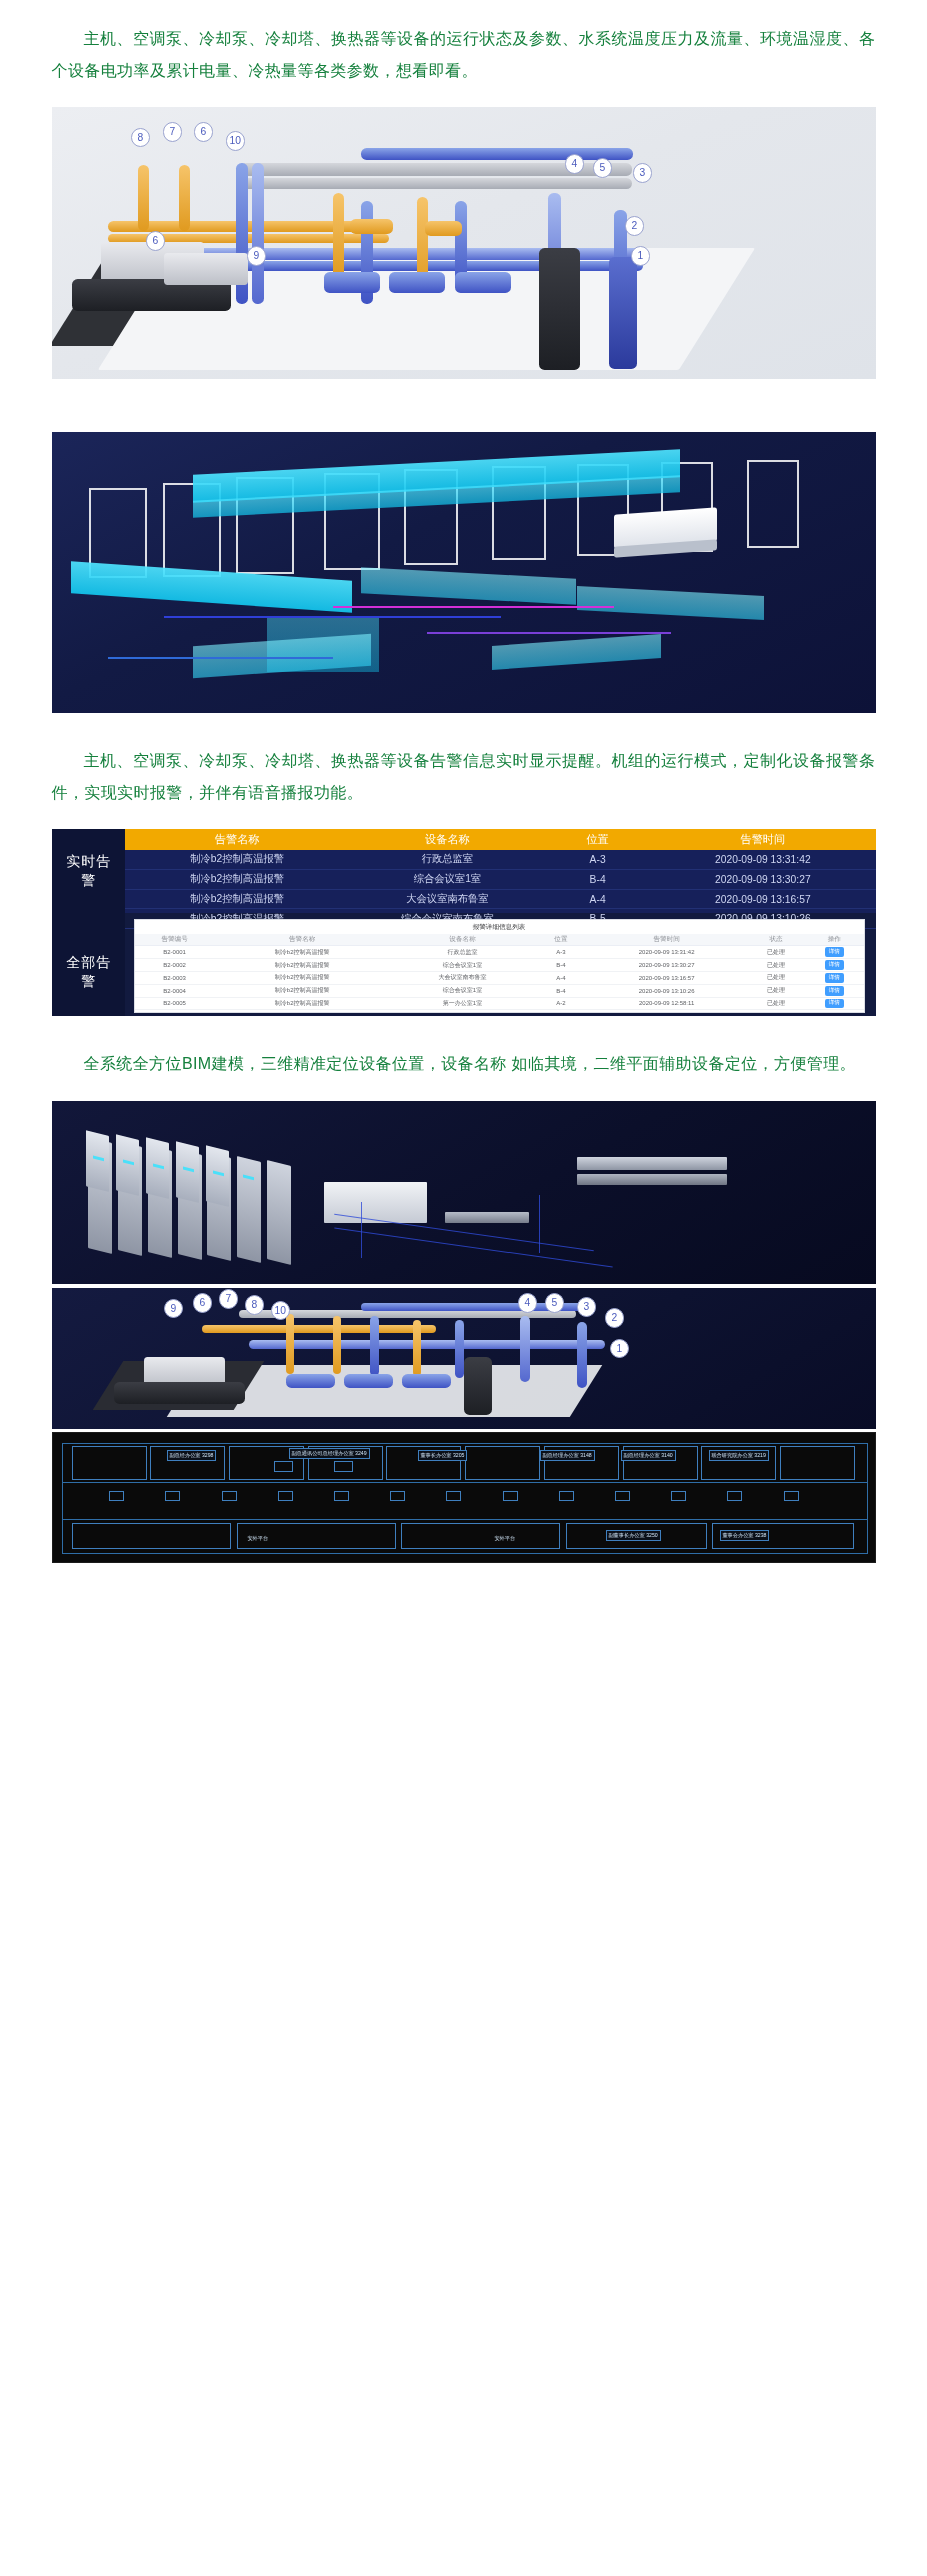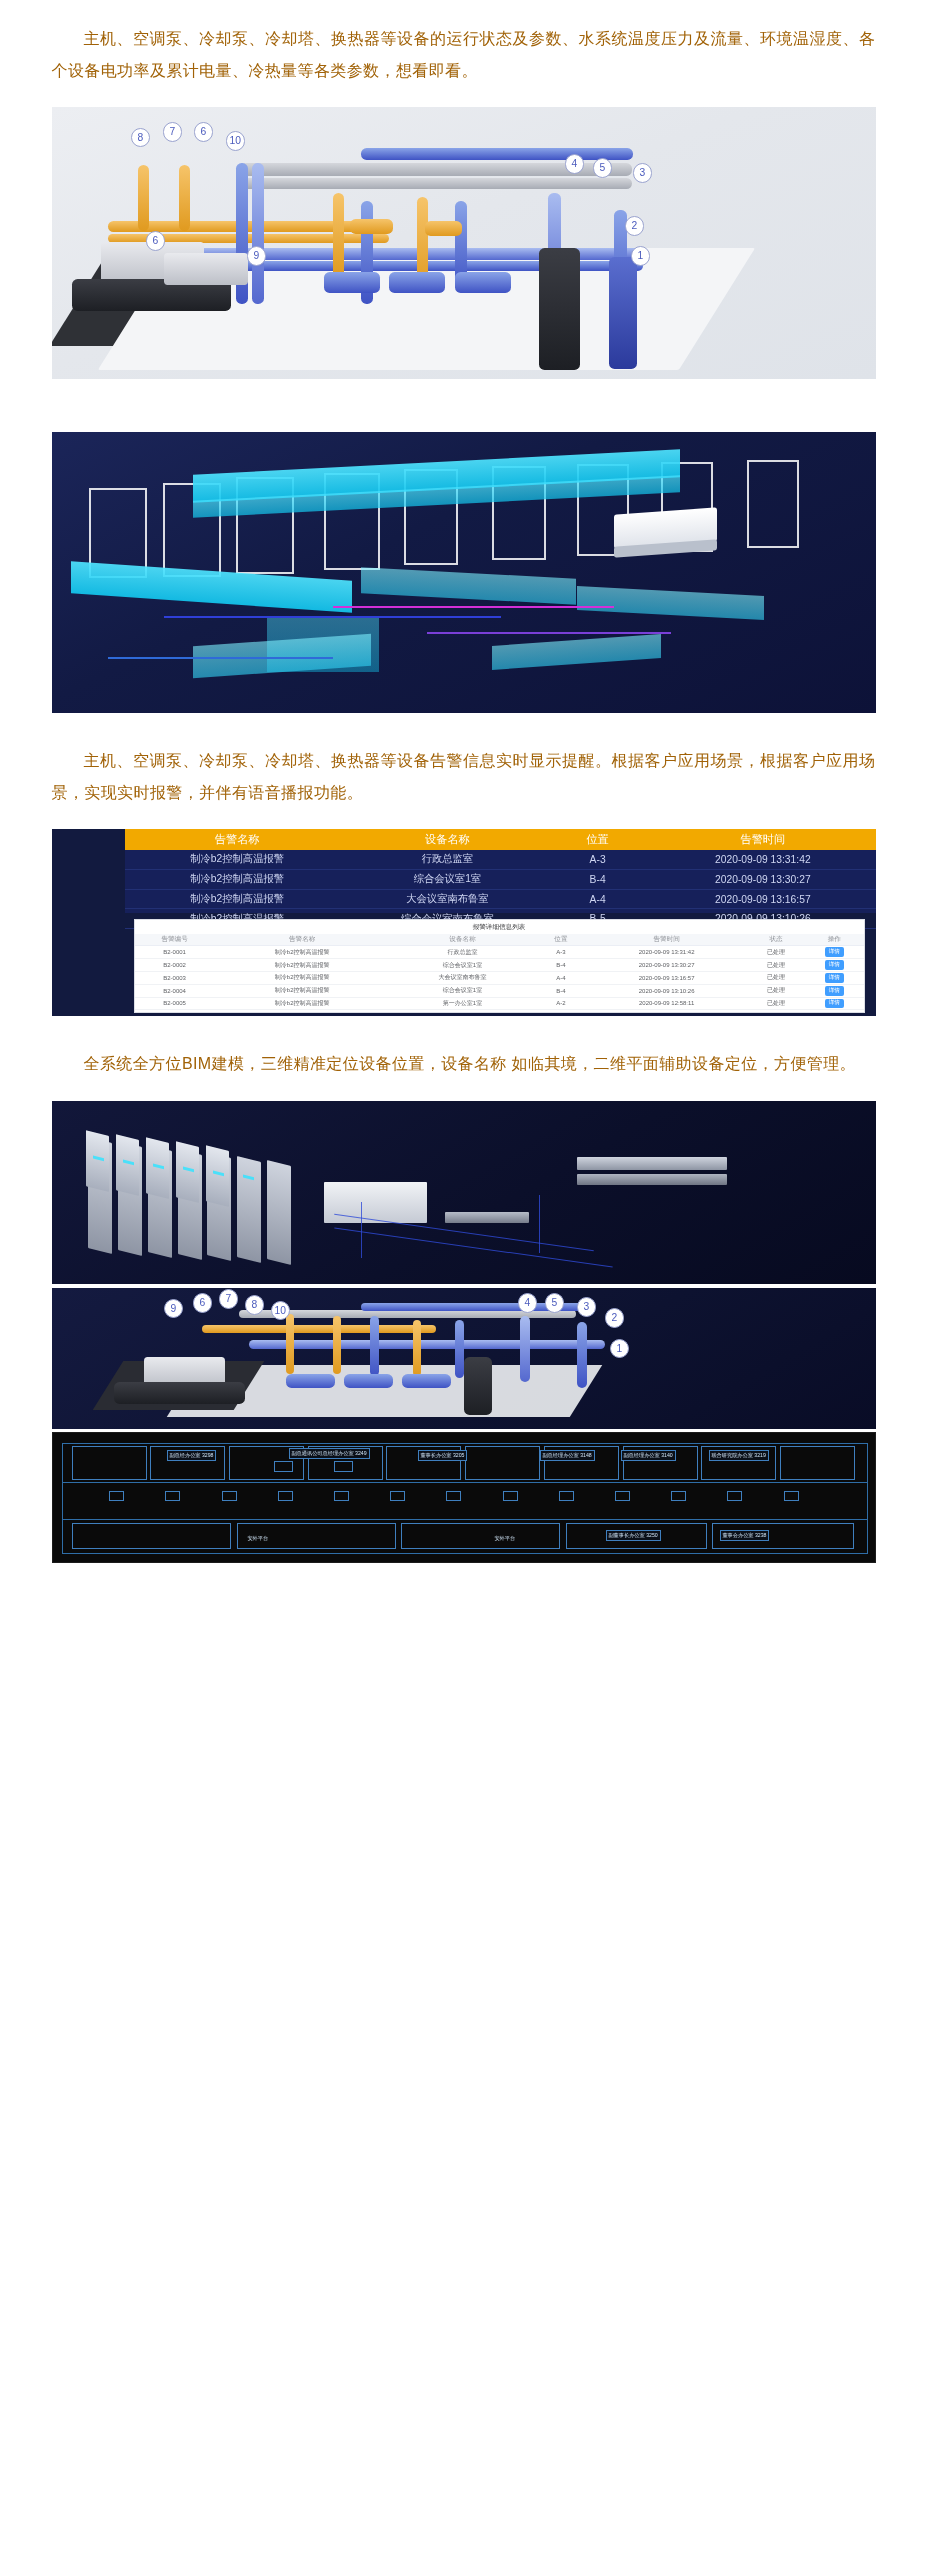--- a/index.html
+++ b/index.html
@@ -17,21 +17,21 @@
   .page {
     width: 927px;
     padding: 0;
     margin: 0 auto;
   }
   .para {
     width: 824px;
     margin: 0 auto;
     font-size: 16px;
     line-height: 32px;
-    color: #a16207;
+    color: #15803d;
     text-align: justify;
     letter-spacing: 0.4px;
   }
   .para .indent { display: inline-block; width: 32px; }
   .figure {
     width: 824px;
     margin: 20.6px auto 0 auto;
   }
 
   
@@ -342,26 +342,30 @@
 
       <div class="thinline" style="left:112px; top:184px; width:337px; background:#2f3fd8;"></div>
       <div class="thinline" style="left:281px; top:174px; width:281px; background:#d42fd8;"></div>
       <div class="thinline" style="left:56px;  top:225px; width:225px; background:#2f6ad8;"></div>
       <div class="thinline" style="left:375px; top:200px; width:244px; background:#7a3fd8;"></div>
     </div>
   </div>
 
   <div style="height:32px"></div>
   <p class="para">
-    <span class="indent"></span><span>主机、空调泵、冷却泵、冷却塔、换热器等设备告警信息实时显示提醒。根据客户应用场景，根据客户应用场景，实现实时报警，并伴有语音播报功能。</span>
+    <span class="indent"></span><span>主机、空调泵、冷却泵、冷却塔、换热器等设备告警信息实时显示提醒。机组的运行模式，定制化设备报警条件，实现实时报警，并伴有语音播报功能。</span>
   </p>
 
   <div class="figure">
     <div class="fig-alarm">
 
+      <div class="alarm-left">
+        <div class="lbl top">实时告警</div>
+        <div class="lbl bot">全部告警</div>
+      </div>
 
       <div class="atable-wrap-top">
         <table class="atable">
           <thead>
             <tr>
               <th style="width:30%">告警名称</th>
               <th style="width:26%">设备名称</th>
               <th style="width:14%">位置</th>
               <th style="width:30%">告警时间</th>
             </tr>

